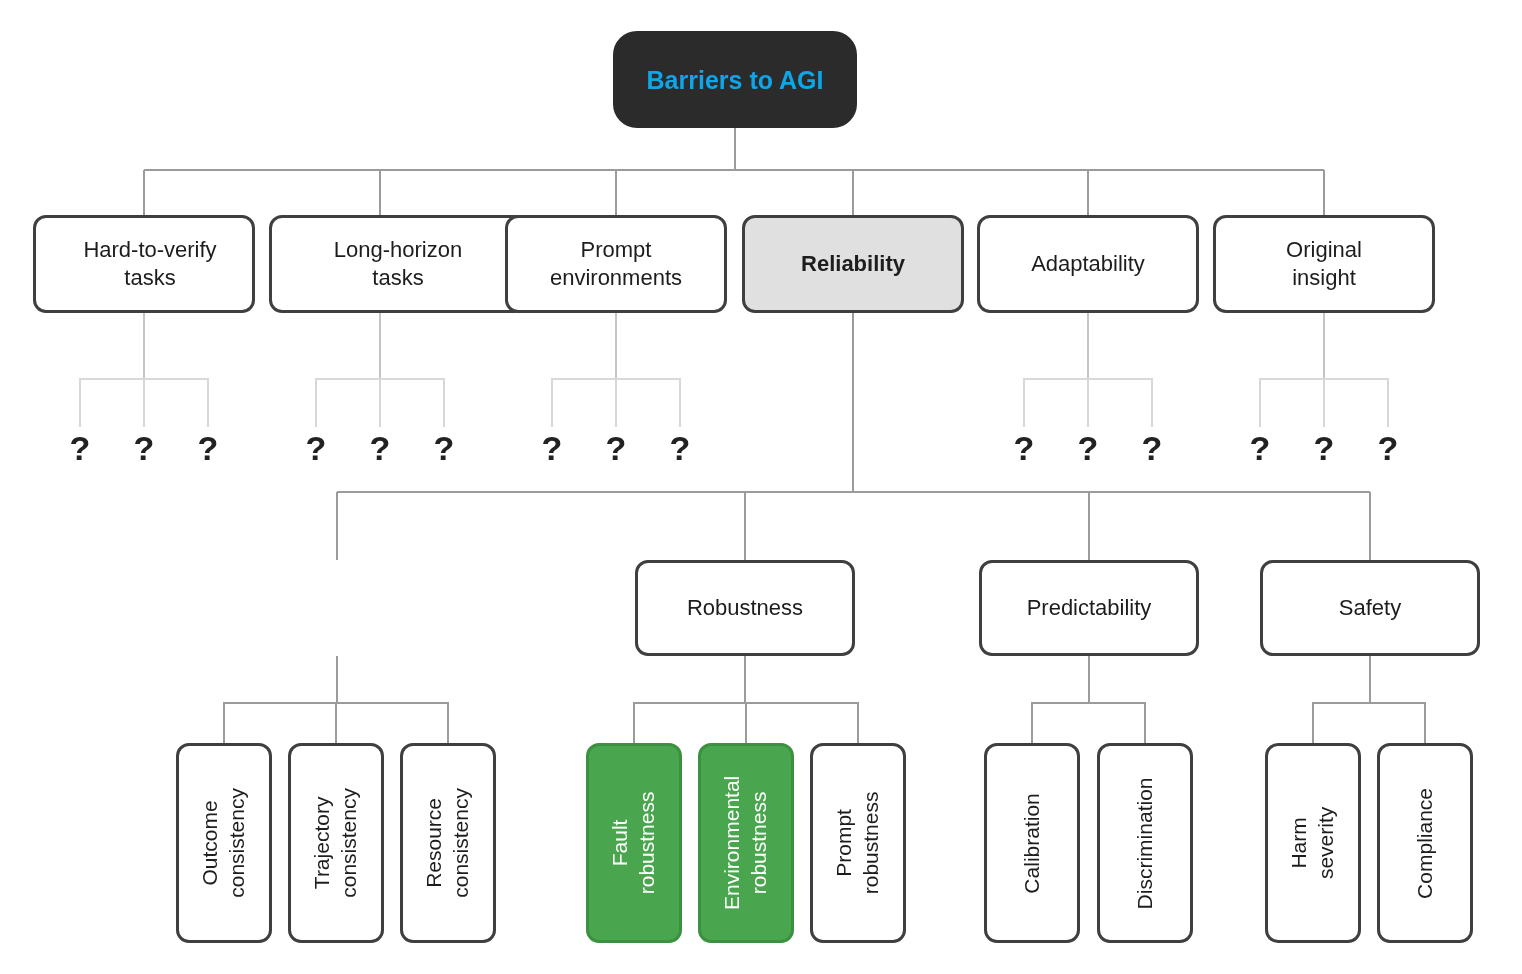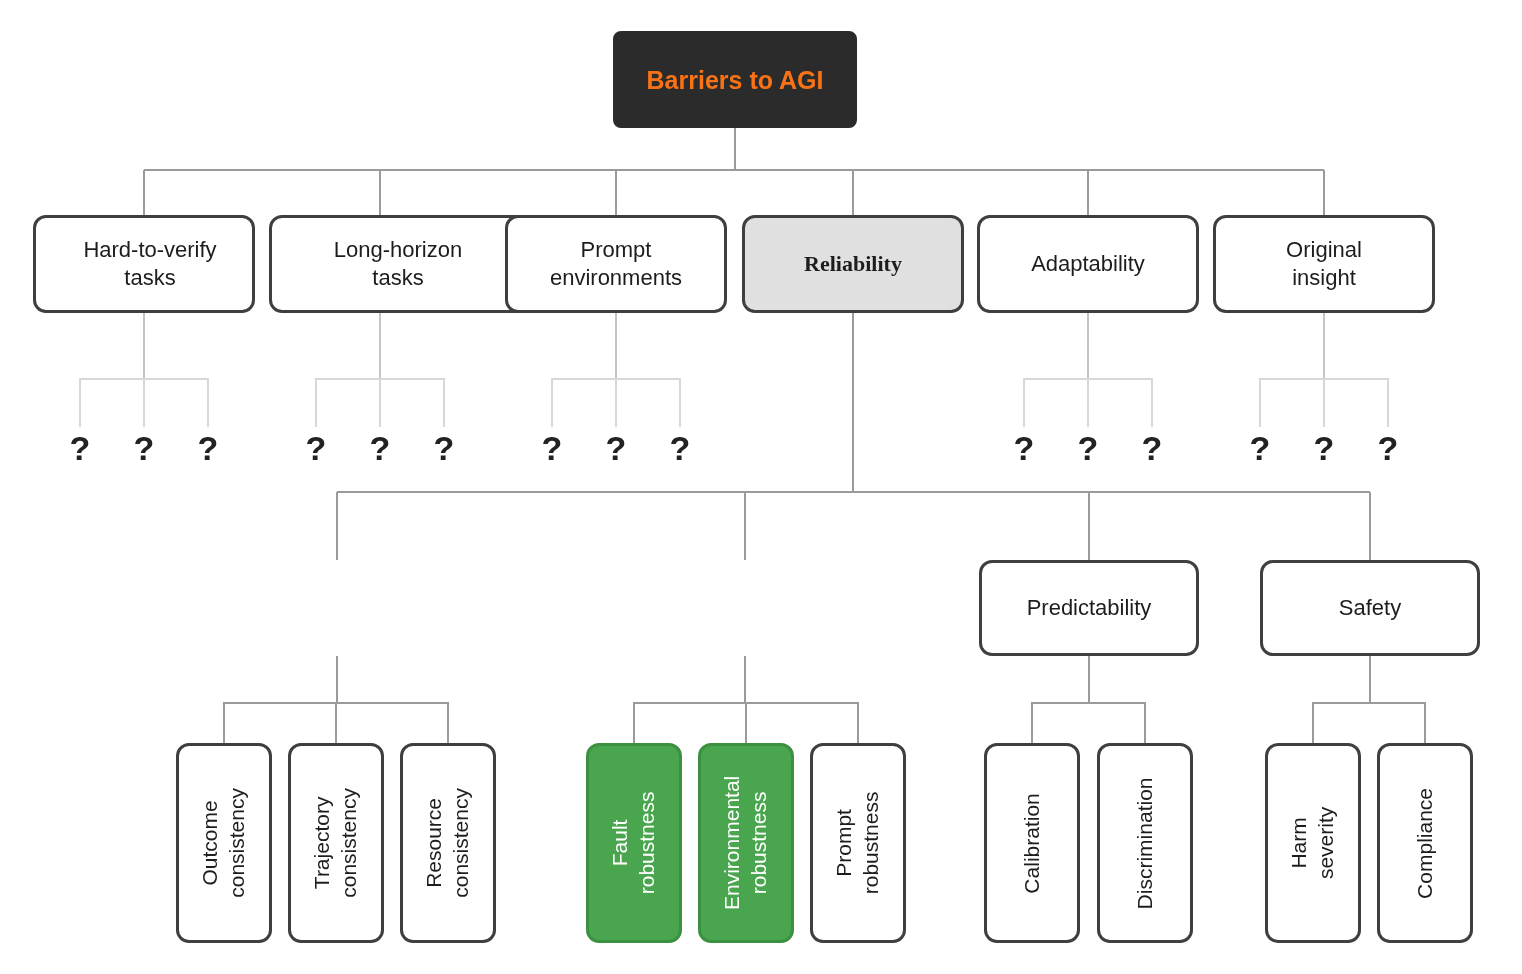--- a/index.html
+++ b/index.html
@@ -7,24 +7,24 @@
     position:relative; width:1522px; height:974px; background:#ffffff;
     font-family:"Liberation Sans", sans-serif; overflow:hidden;
   }
   .connectors { position:absolute; left:0; top:0; z-index:0; pointer-events:none; }
   .node {
     position:absolute; z-index:1; box-sizing:border-box;
     display:flex; align-items:center; justify-content:center; text-align:center;
     background:#ffffff; border:3px solid #3f3f3f; border-radius:13px; color:#1d1d1d;
   }
   .node .lbl { white-space:pre-line; font-size:22px; font-weight:500; line-height:1.28; }
-  .root-node { background:#2b2b2b; border-color:#2b2b2b; border-radius:8px; color:#f97316; }
+  .root-node { background:#2b2b2b; border-color:#2b2b2b; border-radius:24px; color:#0ea5e9; }
   .root-node .lbl { font-size:25px; font-weight:700; }
   .highlight { background:#e0e0e0; }
-  .highlight .lbl { font-weight:700;font-family:Liberation Serif, serif; }
+  .highlight .lbl { font-weight:700; }
   .leaf .lbl { font-size:21px; transform:rotate(-90deg); }
   .green { background:#4aa64e; border-color:#3c9141; color:#ffffff; }
   .qmark {
     position:absolute; z-index:1; width:44px; text-align:center;
     font-size:34px; font-weight:700; color:#222222; line-height:1.1;
   }
 </style>
 </head>
 <body>
 
@@ -89,20 +89,23 @@
   <span class="qmark" style="left:658px; top:430px;">?</span>
 
   <span class="qmark" style="left:1002px; top:430px;">?</span>
   <span class="qmark" style="left:1066px; top:430px;">?</span>
   <span class="qmark" style="left:1130px; top:430px;">?</span>
 
   <span class="qmark" style="left:1238px; top:430px;">?</span>
   <span class="qmark" style="left:1302px; top:430px;">?</span>
   <span class="qmark" style="left:1366px; top:430px;">?</span>
 
+  <div class="node" style="left:635px; top:560px; width:220px; height:96px;">
+    <span class="lbl">Robustness</span>
+  </div>
   <div class="node" style="left:1260px; top:560px; width:220px; height:96px;">
     <span class="lbl">Safety</span>
   </div>
   <div class="node" style="left:979px; top:560px; width:220px; height:96px;">
     <span class="lbl">Predictability</span>
   </div>
 
   <div class="node leaf" style="left:176px; top:743px; width:96px; height:200px;">
     <span class="lbl">Outcome
 consistency</span>

